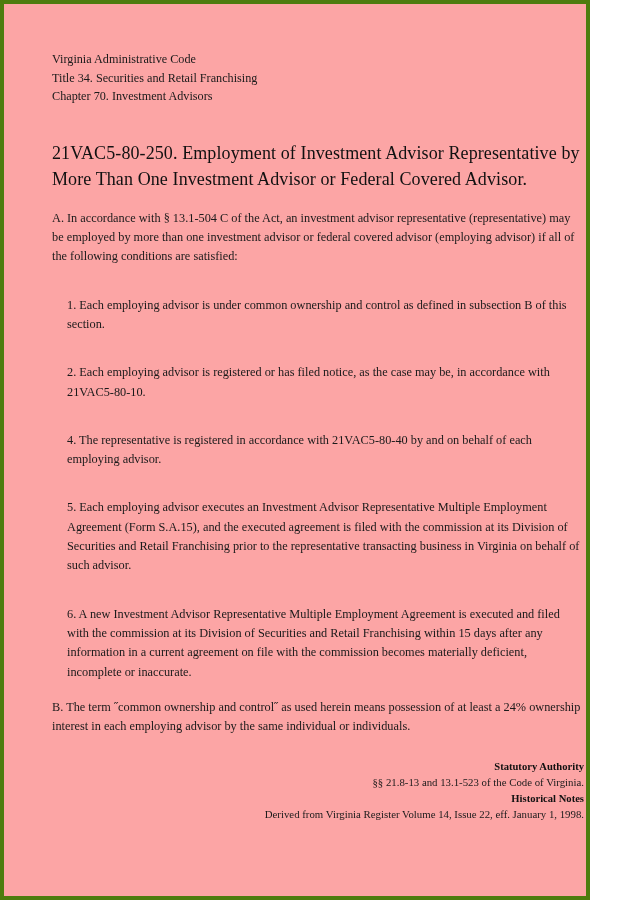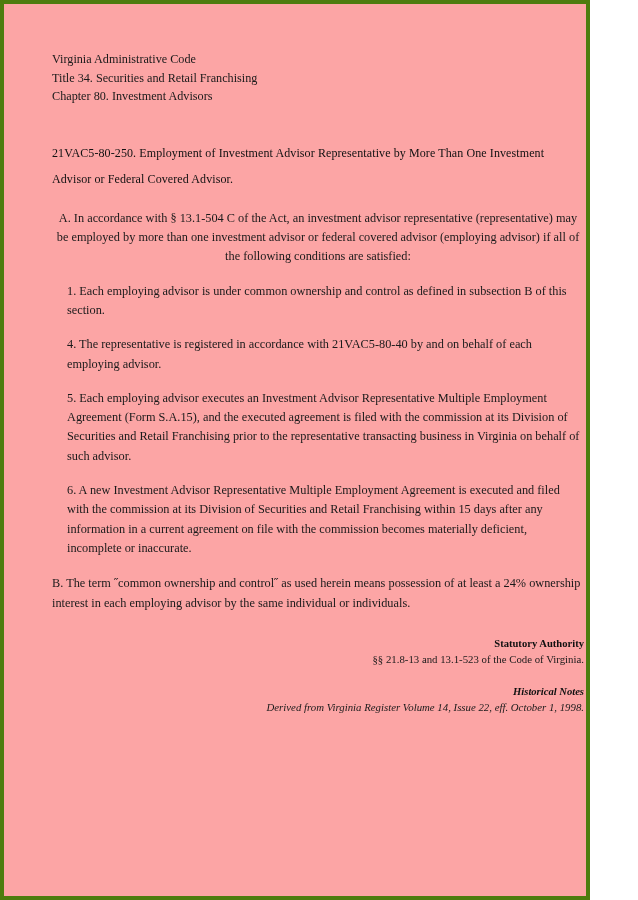--- a/index.html
+++ b/index.html
@@ -30,62 +30,60 @@
   .doc-header {
     font-size: 12.2px;
     line-height: 18.6px;
     color: #1a1a1a;
   }
   .doc-header .hline {
     white-space: nowrap;
   }
   
   .doc-title {
-    font-size: 12px;
+    font-size: 18px;
     line-height: 26px;
     font-weight: normal;
     color: #111111;
     margin: 0;
     padding: 0;
     margin-top: 34px;
     letter-spacing: 0.1px;
   }
   
   .para {
     font-size: 12.3px;
     line-height: 19.3px;
     margin-top: 14px;
-    text-align: center;
+    text-align: left;
     color: #1a1a1a;
   }
   .para.first {
     margin-top: 17px;
   }
   .list-item {
     font-size: 12.3px;
     line-height: 19.3px;
-    margin-top: 15px;
+    margin-top: 29px;
     margin-left: 15px;
     width: 517px;
     color: #1a1a1a;
   }
   .para-b {
     font-size: 12.3px;
     line-height: 19.3px;
     margin-top: 16px;
     color: #1a1a1a;
   }
   
   .notes {
     margin-top: 23px;
     text-align: right;
   }
   .note-block + .note-block {
-    margin-top: 17px;
-    font-style: italic;
   }
   .note-heading {
     font-size: 10.6px;
     line-height: 15px;
     font-weight: bold;
     color: #111111;
   }
   .note-body {
     font-size: 10.8px;
     line-height: 15.5px;
@@ -95,39 +93,40 @@
 </style>
 </head>
 <body>
 
 <div class="page">
   <div class="content">
 
     <div class="doc-header">
       <div class="hline">Virginia Administrative Code</div>
       <div class="hline">Title 34. Securities and Retail Franchising</div>
-      <div class="hline">Chapter 80. Investment Advisors</div>
+      <div class="hline">Chapter 70. Investment Advisors</div>
     </div>
 
     <h1 class="doc-title">21VAC5-80-250. Employment of Investment Advisor Representative by More Than One Investment Advisor or Federal Covered Advisor.</h1>
 
     <div class="para first">A. In accordance with § 13.1-504 C of the Act, an investment advisor representative (representative) may be employed by more than one investment advisor or federal covered advisor (employing advisor) if all of the following conditions are satisfied:</div>
 
     <div class="list-item">1. Each employing advisor is under common ownership and control as defined in subsection B of this section.</div>
+    <div class="list-item">2. Each employing advisor is registered or has filed notice, as the case may be, in accordance with 21VAC5-80-10.</div>
     <div class="list-item">4. The representative is registered in accordance with 21VAC5-80-40 by and on behalf of each employing advisor.</div>
     <div class="list-item">5. Each employing advisor executes an Investment Advisor Representative Multiple Employment Agreement (Form S.A.15), and the executed agreement is filed with the commission at its Division of Securities and Retail Franchising prior to the representative transacting business in Virginia on behalf of such advisor.</div>
     <div class="list-item">6. A new Investment Advisor Representative Multiple Employment Agreement is executed and filed with the commission at its Division of Securities and Retail Franchising within 15 days after any information in a current agreement on file with the commission becomes materially deficient, incomplete or inaccurate.</div>
 
     <div class="para-b">B. The term ˝common ownership and control˝ as used herein means possession of at least a 24% ownership interest in each employing advisor by the same individual or individuals.</div>
 
     <div class="notes">
       <div class="note-block">
         <div class="note-heading">Statutory Authority</div>
         <div class="note-body">§§ 21.8-13 and 13.1-523 of the Code of Virginia.</div>
       </div>
       <div class="note-block">
         <div class="note-heading">Historical Notes</div>
-        <div class="note-body">Derived from Virginia Register Volume 14, Issue 22, eff. October 1, 1998.</div>
+        <div class="note-body">Derived from Virginia Register Volume 14, Issue 22, eff. January 1, 1998.</div>
       </div>
     </div>
 
   </div>
 </div>
 
 </body></html>

